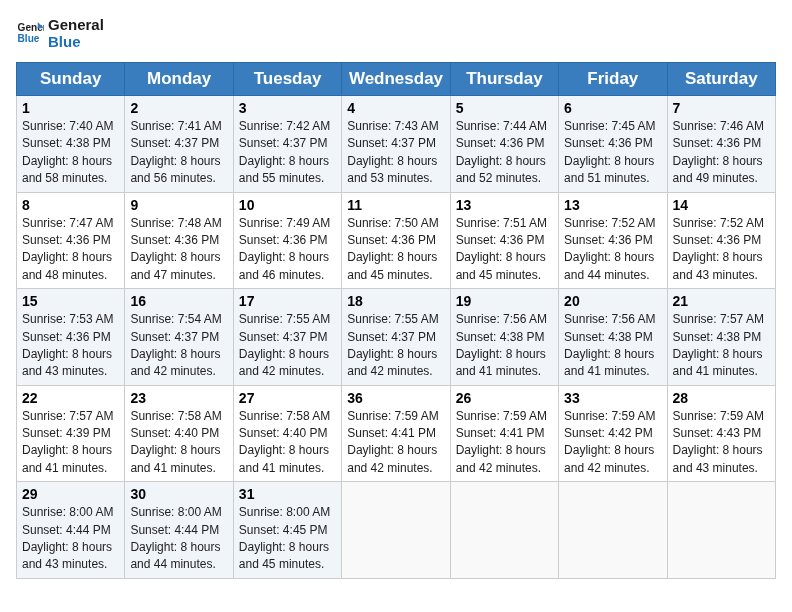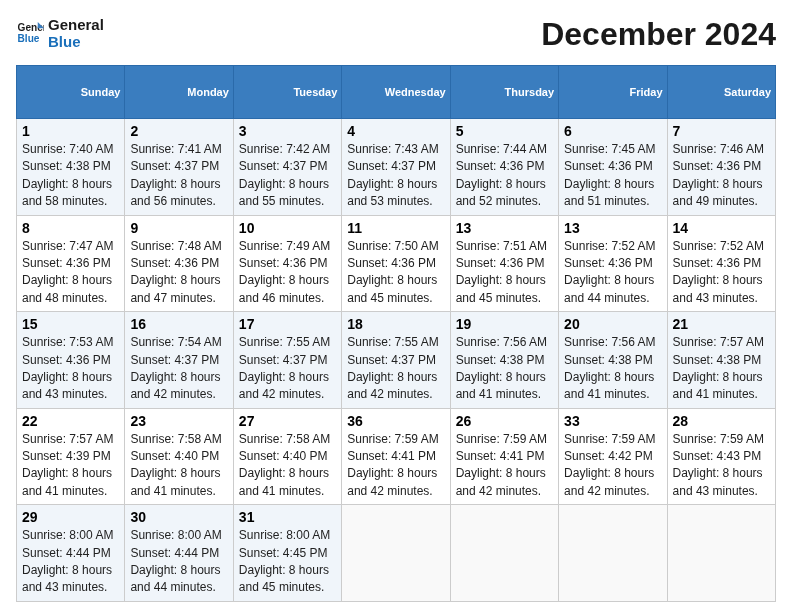--- a/index.html
+++ b/index.html
@@ -38,23 +38,23 @@
       color: #555;
     }
     table {
       width: 100%;
       border-collapse: collapse;
       font-size: 11px;
     }
     thead tr th {
       background-color: #3a7dbf;
       color: #fff;
-      padding: 20px 4px;
-      text-align: right;
-      font-size: 11px;
+      padding: 6px 4px;
+      text-align: center;
+      font-size: 17px;
       font-weight: bold;
       border: 1px solid #2a6aaa;
     }
     tbody tr td {
       border: 1px solid #ccc;
       padding: 4px 5px;
       vertical-align: top;
       width: 108px;
       min-height: 80px;
     }
@@ -89,21 +89,20 @@
       <text x="2" y="16" font-size="13" font-weight="bold" fill="#1a1a1a" font-family="Arial">General</text>
       <text x="2" y="30" font-size="13" font-weight="bold" fill="#1a6fba" font-family="Arial">Blue</text>
       <polygon points="28,4 36,12 28,12" fill="#3a7dbf"></polygon>
     </svg>
     <div style="display:flex;flex-direction:column;">
       <span style="font-size:15px;font-weight:bold;color:#1a1a1a;">General</span>
       <span style="font-size:15px;font-weight:bold;color:#1a6fba;">Blue</span>
     </div>
   </div>
   <div class="title-section">
-    <div class="month-title">December 2024</div>
   </div>
 </div>
 
 <table>
   <thead>
     <tr id="header-row">
         <th>Sunday</th>
         <th>Monday</th>
         <th>Tuesday</th>
         <th>Wednesday</th>

